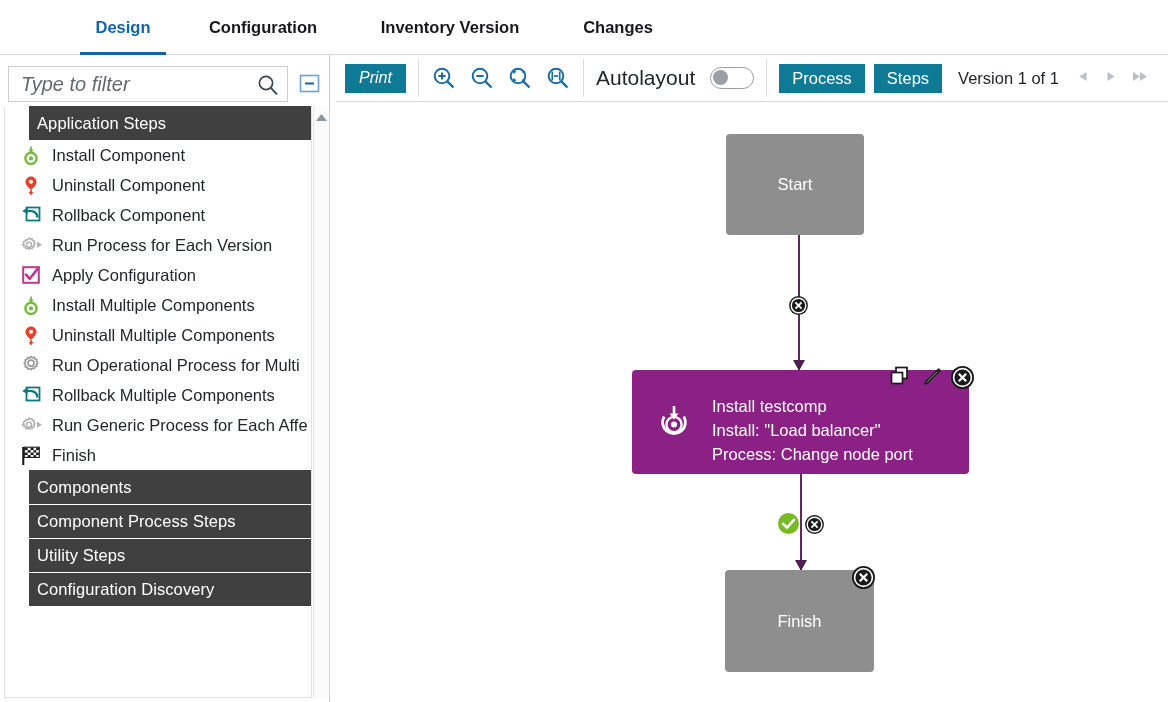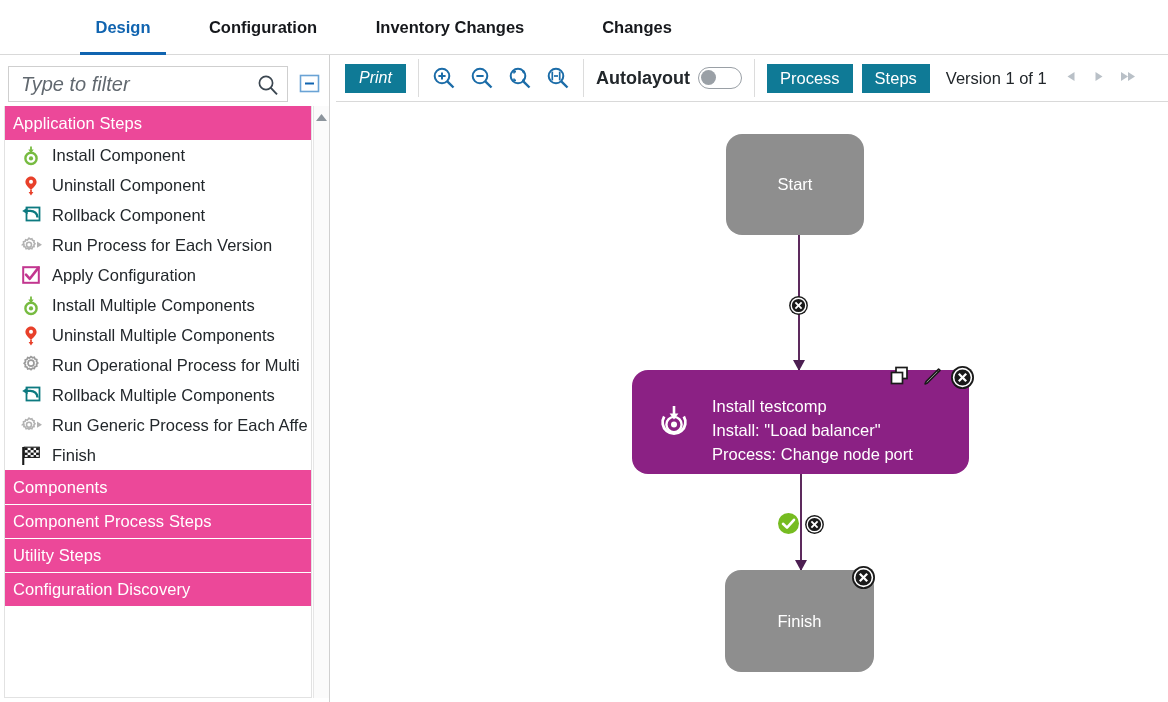--- a/index.html
+++ b/index.html
@@ -26,21 +26,21 @@
     cursor: pointer; white-space: nowrap;
   }
   .tab.active { color: #1064b0; }
   .tab.active::after {
     content: ""; position: absolute; left: 0; right: 0; bottom: 0;
     height: 3px; background: #1064b0;
   }
   #tab0 { left: 80px;  width: 86px;  }
   #tab1 { left: 196px; width: 134px; }
   #tab2 { left: 362px; width: 176px; }
-  #tab3 { left: 589px; width: 96px;  }
+  #tab3 { left: 570px; width: 96px;  }
 
   
   .leftpanel {
     position: absolute; left: 0; top: 55px; width: 330px; height: 647px;
     background: #ffffff;
     border-right: 1px solid #d0d0d0;
   }
   .filterrow {
     position: absolute; left: 0; top: 7px; width: 330px; height: 44px;
   }
@@ -61,23 +61,23 @@
     position: absolute; left: 298px; top: 10px; width: 23px; height: 23px;
     cursor: pointer;
   }
 
   .steplist {
     position: absolute; left: 4px; top: 51px; width: 308px; height: 592px;
     background: #ffffff; border: 1px solid #e2e2e2; border-top: none;
     overflow: hidden;
   }
   .grouphdr {
-    height: 34px; background: #ec4899; color: #ffffff;
+    height: 34px; background: #404040; color: #ffffff;
     display: flex; align-items: center; padding-left: 8px;
-    font-size: 16.5px; letter-spacing: .1px; cursor: pointer;
+    font-size: 16.5px; letter-spacing: .1px; cursor: pointer; margin-left: 24px;
   }
   .grouphdr + .grouphdr { border-top: 1px solid #ffffff; }
   .stepitem {
     height: 30px; display: flex; align-items: center;
     padding-left: 14px; cursor: pointer; background: #fff;
     overflow: hidden; white-space: nowrap;
   }
   .stepicon {
     width: 24px; min-width: 24px; height: 22px;
     display: flex; align-items: center; justify-content: center;
@@ -102,21 +102,21 @@
   }
   .printbtn {
     margin-left: 9px; height: 29px; min-width: 61px; padding: 0 12px;
     background: #0f7a96; color: #fff; border: none; cursor: pointer;
     font-family: "Liberation Sans", sans-serif; font-size: 16px;
     display: flex; align-items: center; justify-content: center; font-style: italic;
   }
   .vsep { width: 1px; height: 38px; background: #dcdcdc; margin: 0 12px; }
   .zoomgrp { display: flex; align-items: center; gap: 12px; }
   .zicon { width: 26px; height: 26px; cursor: pointer; }
-  .autolabel { font-size: 18px; color: #22272b; margin-right: 8px; font-weight: bold; }
+  .autolabel { font-size: 21px; color: #22272b; margin-right: 15px; }
   .toggle {
     width: 44px; height: 22px; border-radius: 11px;
     border: 1.6px solid #9aa0a6; background: #ffffff;
     position: relative; cursor: pointer;
   }
   .toggle .knob {
     position: absolute; left: 2px; top: 2px; width: 15px; height: 15px;
     border-radius: 50%; background: #9aa0a6;
   }
   .tealbtn {
@@ -128,21 +128,21 @@
   .navarrows { display: flex; align-items: center; gap: 14px; margin-left: 18px; }
   .navarrow { cursor: pointer; }
 
   
   .canvas {
     position: absolute; left: 336px; top: 102px; width: 832px; height: 600px;
     background: #ffffff; overflow: hidden;
   }
 
   .node {
-    position: absolute; border-radius: 16px;
+    position: absolute; border-radius: 4px;
     display: flex; align-items: center;
     color: #ffffff; cursor: pointer;
   }
   .node.grey { background: #8e8e8e; justify-content: center; font-size: 16.5px; }
   .node.purple { background: #8b2184; }
   .purple-inner { display: flex; align-items: center; padding-left: 22px; }
   .purple-text { margin-left: 18px; font-size: 16.5px; line-height: 24px; margin-top: 16px; }
   .purple-text div { white-space: nowrap; }
 
   .edge { position: absolute; background: #5d2a5d; width: 1.6px; }
@@ -151,21 +151,21 @@
     border-top: 11px solid #4d1f52; }
 
   .badge { position: absolute; cursor: pointer; }
 </style>
 </head>
 <body>
 
 <div class="tabbar">
   <div class="tab active" id="tab0">Design</div>
   <div class="tab" id="tab1">Configuration</div>
-  <div class="tab" id="tab2">Inventory Changes</div>
+  <div class="tab" id="tab2">Inventory Version</div>
   <div class="tab" id="tab3">Changes</div>
 </div>
 
 <div class="leftpanel">
 
   <div class="filterrow">
     <div class="filterbox">
       <input placeholder="Type to filter" style="">
       <span class="searchicon">
         <svg width="22" height="22" viewBox="0 0 22 22">

